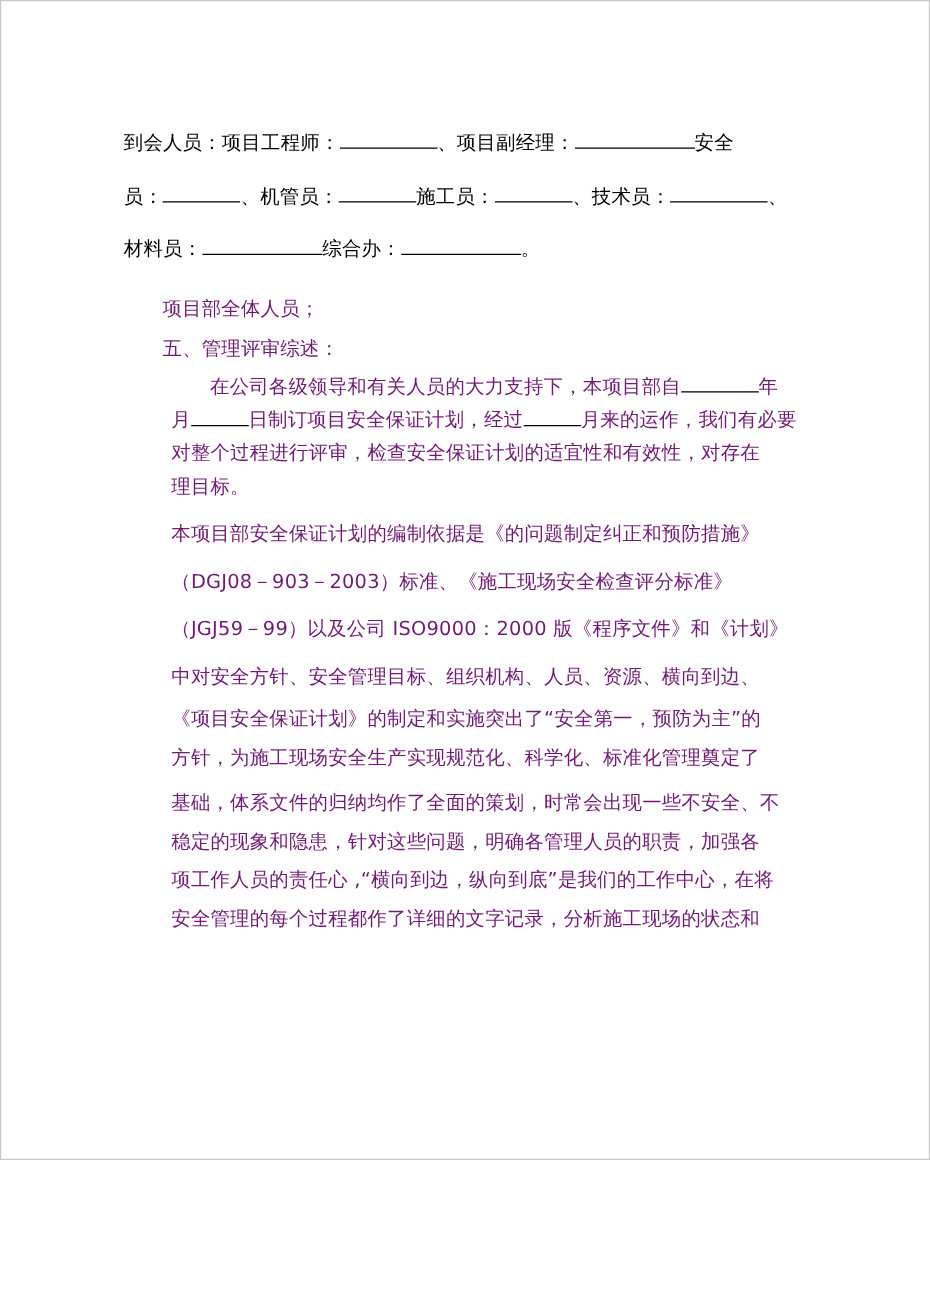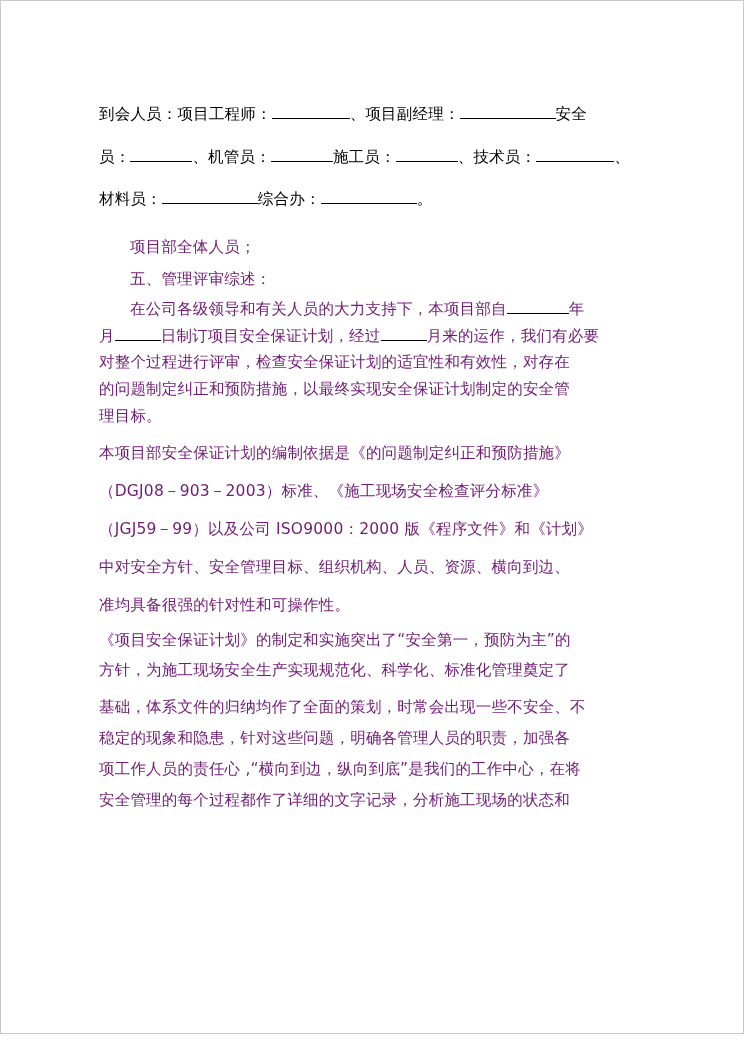--- a/index.html
+++ b/index.html
@@ -13,21 +13,21 @@
     font-family: "DejaVu Sans", "Liberation Sans", sans-serif;
     color: #000000;
     position: relative;
     overflow: hidden;
   }
   .page {
     position: absolute;
     left: 0;
     top: 0;
     width: 744px;
-    height: 1034px;
+    height: 928px;
     border: 1px solid #c9c9c9;
     box-sizing: border-box;
     background: #fff;
   }
   .content {
     position: absolute;
     left: 98px;
     top: 92px;
     width: 548px;
   }
@@ -59,20 +59,21 @@
   .u-l  { width: 78px; }
   .u-xl { width: 96px; }
 
   .indent { text-indent: 2em; }
 
   .spacer-6 { height: 6px; }
   .spacer-10 { height: 10px; }
 
   .block-mid .ln {
     display: block;
+    margin-left: 38px;
   }
 </style>
 </head>
 <body>
 
 <div class="page">
   <div class="content">
 
     <div class="block-attendees">
       <span class="ln">
@@ -93,32 +94,30 @@
     <p class="para indent" style="line-height:2.1;">五、管理评审综述：</p>
 
     <div class="para block-mid" style="line-height:1.72;">
       <span class="ln" style="text-indent:2em;">
         <span>在公司各级领导和有关人员的大力支持下，本项目部自</span><span class="u u-m"></span><span>年</span>
       </span>
       <span class="ln">
         <span>月</span><span class="u u-s"></span><span>日制订项目安全保证计划，经过</span><span class="u u-s"></span><span>月来的运作，我们有必要</span>
       </span>
       <span class="ln">对整个过程进行评审，检查安全保证计划的适宜性和有效性，对存在</span>
-      <span class="ln">的问题制定纠正和预防措施，以最终实现安全保证计划制定的安全管</span>
       <span class="ln">理目标。</span>
     </div>
 
     <div class="spacer-6"></div>
 
     <div class="para block-mid" style="line-height:2.45;">
       <span class="ln">本项目部安全保证计划的编制依据是《的问题制定纠正和预防措施》</span>
       <span class="ln">（DGJ08－903－2003）标准、《施工现场安全检查评分标准》</span>
       <span class="ln">（JGJ59－99）以及公司 ISO9000：2000 版《程序文件》和《计划》</span>
       <span class="ln">中对安全方针、安全管理目标、组织机构、人员、资源、横向到边、</span>
-      <span class="ln">准均具备很强的针对性和可操作性。</span>
     </div>
 
     <div class="para block-mid" style="line-height:1.95;">
       <span class="ln">《项目安全保证计划》的制定和实施突出了“安全第一，预防为主”的</span>
       <span class="ln">方针，为施工现场安全生产实现规范化、科学化、标准化管理奠定了</span>
     </div>
 
     <div class="spacer-6"></div>
 
     <div class="para block-mid" style="line-height:2.0;">

